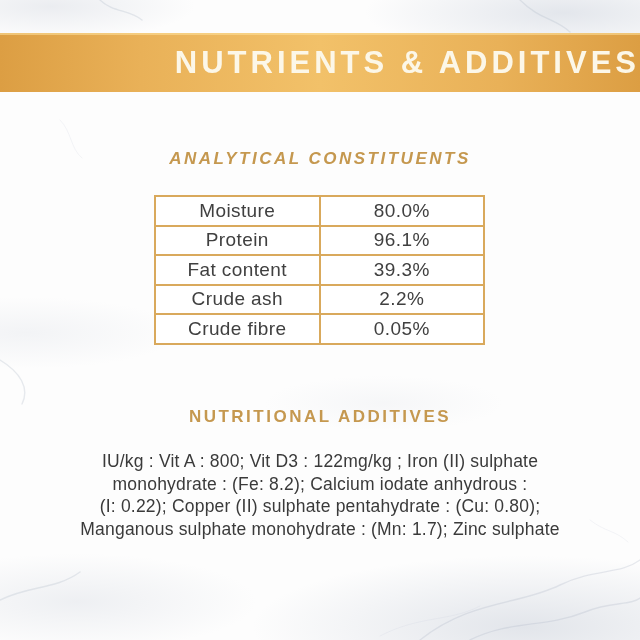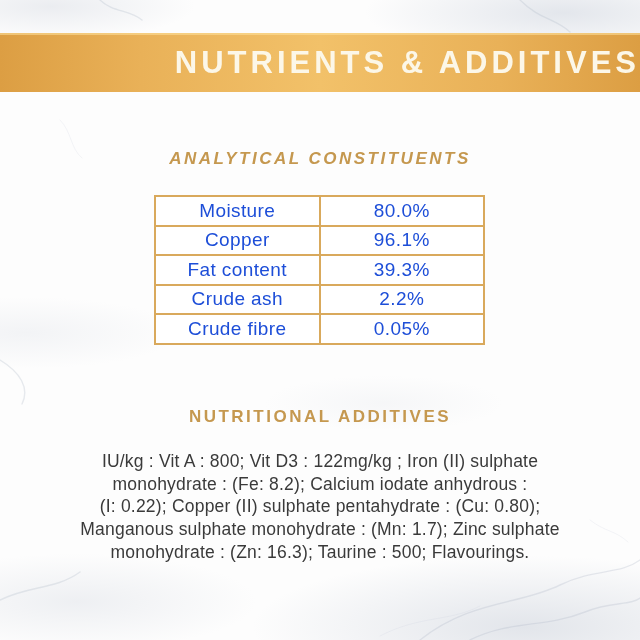--- a/index.html
+++ b/index.html
@@ -40,21 +40,21 @@
   .heading-additives{top:407px;}
   
   .constituents{
     position:absolute;left:154px;top:195px;width:331px;
     border-collapse:collapse;table-layout:fixed;
     background:#ffffff;
   }
   .constituents td{
     border:2px solid #d9a95c;
     height:27.5px;padding:0;text-align:center;vertical-align:middle;
-    font-size:19px;color:#1d4ed8;letter-spacing:.4px;
+    font-size:19px;color:#404040;letter-spacing:.4px;
     background:#ffffff;
   }
   
   .additives-text{
     position:absolute;left:20px;top:450px;width:600px;
     text-align:center;color:#3a3a3a;font-size:17.5px;line-height:22.7px;
     letter-spacing:.2px;
   }
 </style>
 </head>
@@ -84,21 +84,21 @@
 
   <div class="gold-heading heading-analytical">ANALYTICAL CONSTITUENTS</div>
 
   <table class="constituents">
     <tbody>
       <tr>
         <td>Moisture</td>
         <td>80.0%</td>
       </tr>
       <tr>
-        <td>Copper</td>
+        <td>Protein</td>
         <td>96.1%</td>
       </tr>
       <tr>
         <td>Fat content</td>
         <td>39.3%</td>
       </tr>
       <tr>
         <td>Crude ash</td>
         <td>2.2%</td>
       </tr>
@@ -109,16 +109,15 @@
     </tbody>
   </table>
 
   <div class="gold-heading heading-additives">NUTRITIONAL ADDITIVES</div>
 
   <div class="additives-text">
     <div>IU/kg : Vit A : 800; Vit D3 : 122mg/kg ; Iron (II) sulphate</div>
     <div>monohydrate : (Fe: 8.2); Calcium iodate anhydrous :</div>
     <div>(I: 0.22); Copper (II) sulphate pentahydrate : (Cu: 0.80);</div>
     <div>Manganous sulphate monohydrate : (Mn: 1.7); Zinc sulphate</div>
-    <div>monohydrate : (Zn: 16.3); Taurine : 500; Flavourings.</div>
   </div>
 
 </div>
 
 </body></html>

